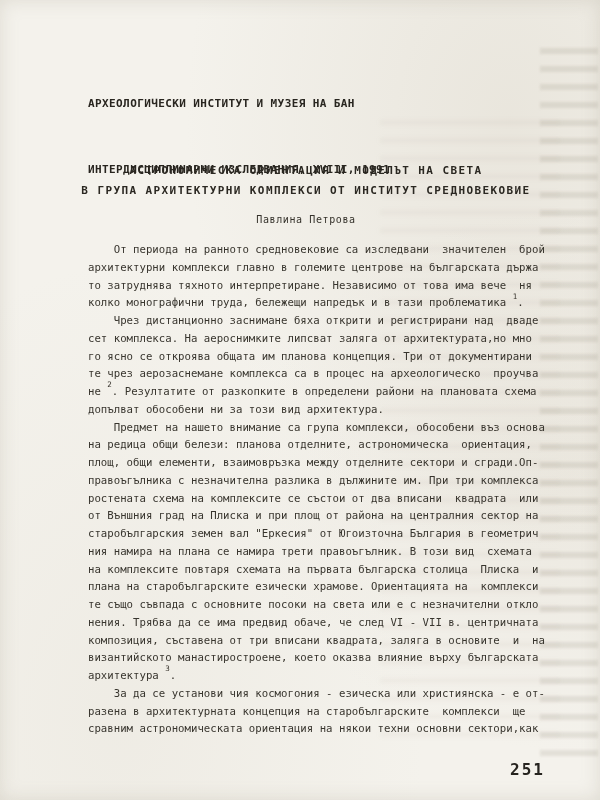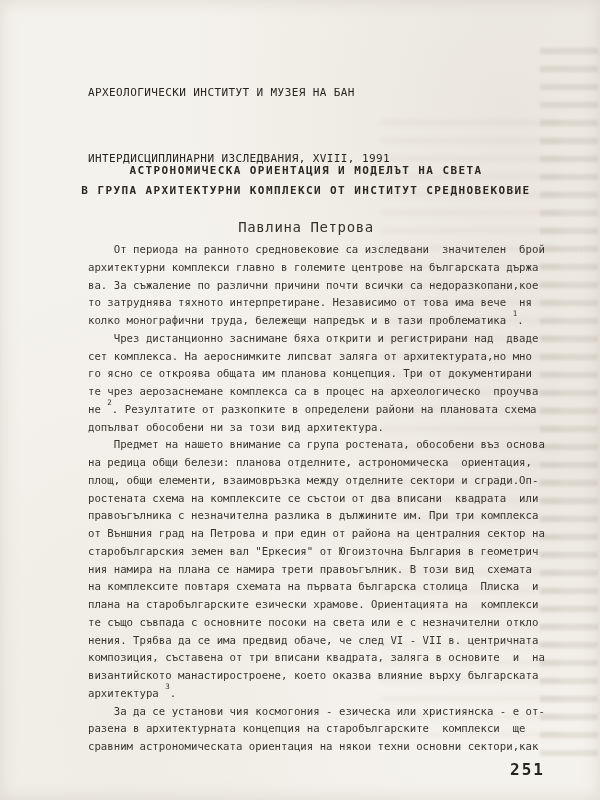--- a/index.html
+++ b/index.html
@@ -21,30 +21,30 @@
     pointer-events:none;
   }
   .ghost-mid{
     position:absolute;right:40px;top:120px;width:180px;height:620px;
     background:repeating-linear-gradient(180deg,
       rgba(130,120,100,0.05) 0 5px, transparent 5px 18px);
     filter:blur(2px);
     pointer-events:none;
   }
   .journal-header{
-    position:absolute;left:88px;top:38px;
-    font-weight:normal;font-size:11px;line-height:22px;letter-spacing:0.4px;
+    position:absolute;left:88px;top:49px;
+    font-weight:bold;font-size:11px;line-height:22px;letter-spacing:0.4px;
     color:#28251f; white-space:pre;
   }
   .title-block{
     position:absolute;left:60px;top:161px;width:492px;text-align:center;
     color:#2b2822;
   }
   .title-line{font-weight:bold;font-size:11px;line-height:20px;letter-spacing:1.4px;white-space:pre;}
-  .author{font-weight:normal;font-size:14px;line-height:19px;letter-spacing:0.6px;margin-top:17px;color:#35322b;}
+  .author{font-weight:normal;font-size:10px;line-height:19px;letter-spacing:0.6px;margin-top:9px;color:#35322b;}
   .article-body{
     position:absolute;left:88px;top:241px;width:470px;
     font-size:10.7px;line-height:17.75px;color:#38352e;
   }
   .para{margin:0;}
   .line{white-space:pre;}
   .line sup{font-size:7.5px;line-height:0;position:relative;top:-3px;}
   .page-number{
     position:absolute;right:55px;top:760px;
     font-weight:bold;font-size:16px;letter-spacing:2px;color:#26241f;
@@ -64,39 +64,38 @@
 <div class="title-block">
   <div class="title-line">АСТРОНОМИЧЕСКА ОРИЕНТАЦИЯ И МОДЕЛЪТ НА СВЕТА</div>
   <div class="title-line">В ГРУПА АРХИТЕКТУРНИ КОМПЛЕКСИ ОТ ИНСТИТУТ СРЕДНОВЕКОВИЕ</div>
   <div class="author">Павлина Петрова</div>
 </div>
 
 <div class="article-body">
     <div class="para">
       <div class="line">    От периода на ранното средновековие са изследвани  значителен  брой</div>
       <div class="line">архитектурни комплекси главно в големите центрове на българската държа</div>
-      <div class="line">ва. За съжаление по различни причини почти всички са недоразкопани,кое</div>
       <div class="line">то затруднява тяхното интерпретиране. Независимо от това има вече  ня</div>
       <div class="line">колко монографични труда, бележещи напредък и в тази проблематика <sup>1</sup>.</div>
     </div>
     <div class="para">
       <div class="line">    Чрез дистанционно заснимане бяха открити и регистрирани над  дваде</div>
       <div class="line">сет комплекса. На аероснимките липсват заляга от архитектурата,но мно</div>
       <div class="line">го ясно се откроява общата им планова концепция. Три от документирани</div>
       <div class="line">те чрез аерозаснемане комплекса са в процес на археологическо  проучва</div>
       <div class="line">не <sup>2</sup>. Резултатите от разкопките в определени райони на плановата схема</div>
       <div class="line">допълват обособени ни за този вид архитектура.</div>
     </div>
     <div class="para">
-      <div class="line">    Предмет на нашето внимание са група ростената, обособени въз основа</div>
+      <div class="line">    Предмет на нашето внимание са група комплекси, обособени въз основа</div>
       <div class="line">на редица общи белези: планова отделните, астрономическа  ориентация,</div>
       <div class="line">площ, общи елементи, взаимовръзка между отделните сектори и сгради.Оп-</div>
+      <div class="line">правоъгълника с незначителна разлика в дължините им. При три комплекса</div>
       <div class="line">ростената схема на комплексите се състои от два вписани  квадрата  или</div>
-      <div class="line">правоъгълника с незначителна разлика в дължините им. При три комплекса</div>
-      <div class="line">от Външния град на Петрова и при един от района на централния сектор на</div>
+      <div class="line">от Външния град на Плиска и при площ от района на централния сектор на</div>
       <div class="line">старобългарския земен вал "Еркесия" от Югоизточна България в геометрич</div>
       <div class="line">ния намира на плана се намира трети правоъгълник. В този вид  схемата</div>
       <div class="line">на комплексите повтаря схемата на първата българска столица  Плиска  и</div>
       <div class="line">плана на старобългарските езически храмове. Ориентацията на  комплекси</div>
       <div class="line">те също съвпада с основните посоки на света или е с незначителни откло</div>
       <div class="line">нения. Трябва да се има предвид обаче, че след VI - VII в. центричната</div>
       <div class="line">композиция, съставена от три вписани квадрата, заляга в основите  и  на</div>
       <div class="line">византийското манастиростроене, което оказва влияние върху българската</div>
       <div class="line">архитектура <sup>3</sup>.</div>
     </div>

